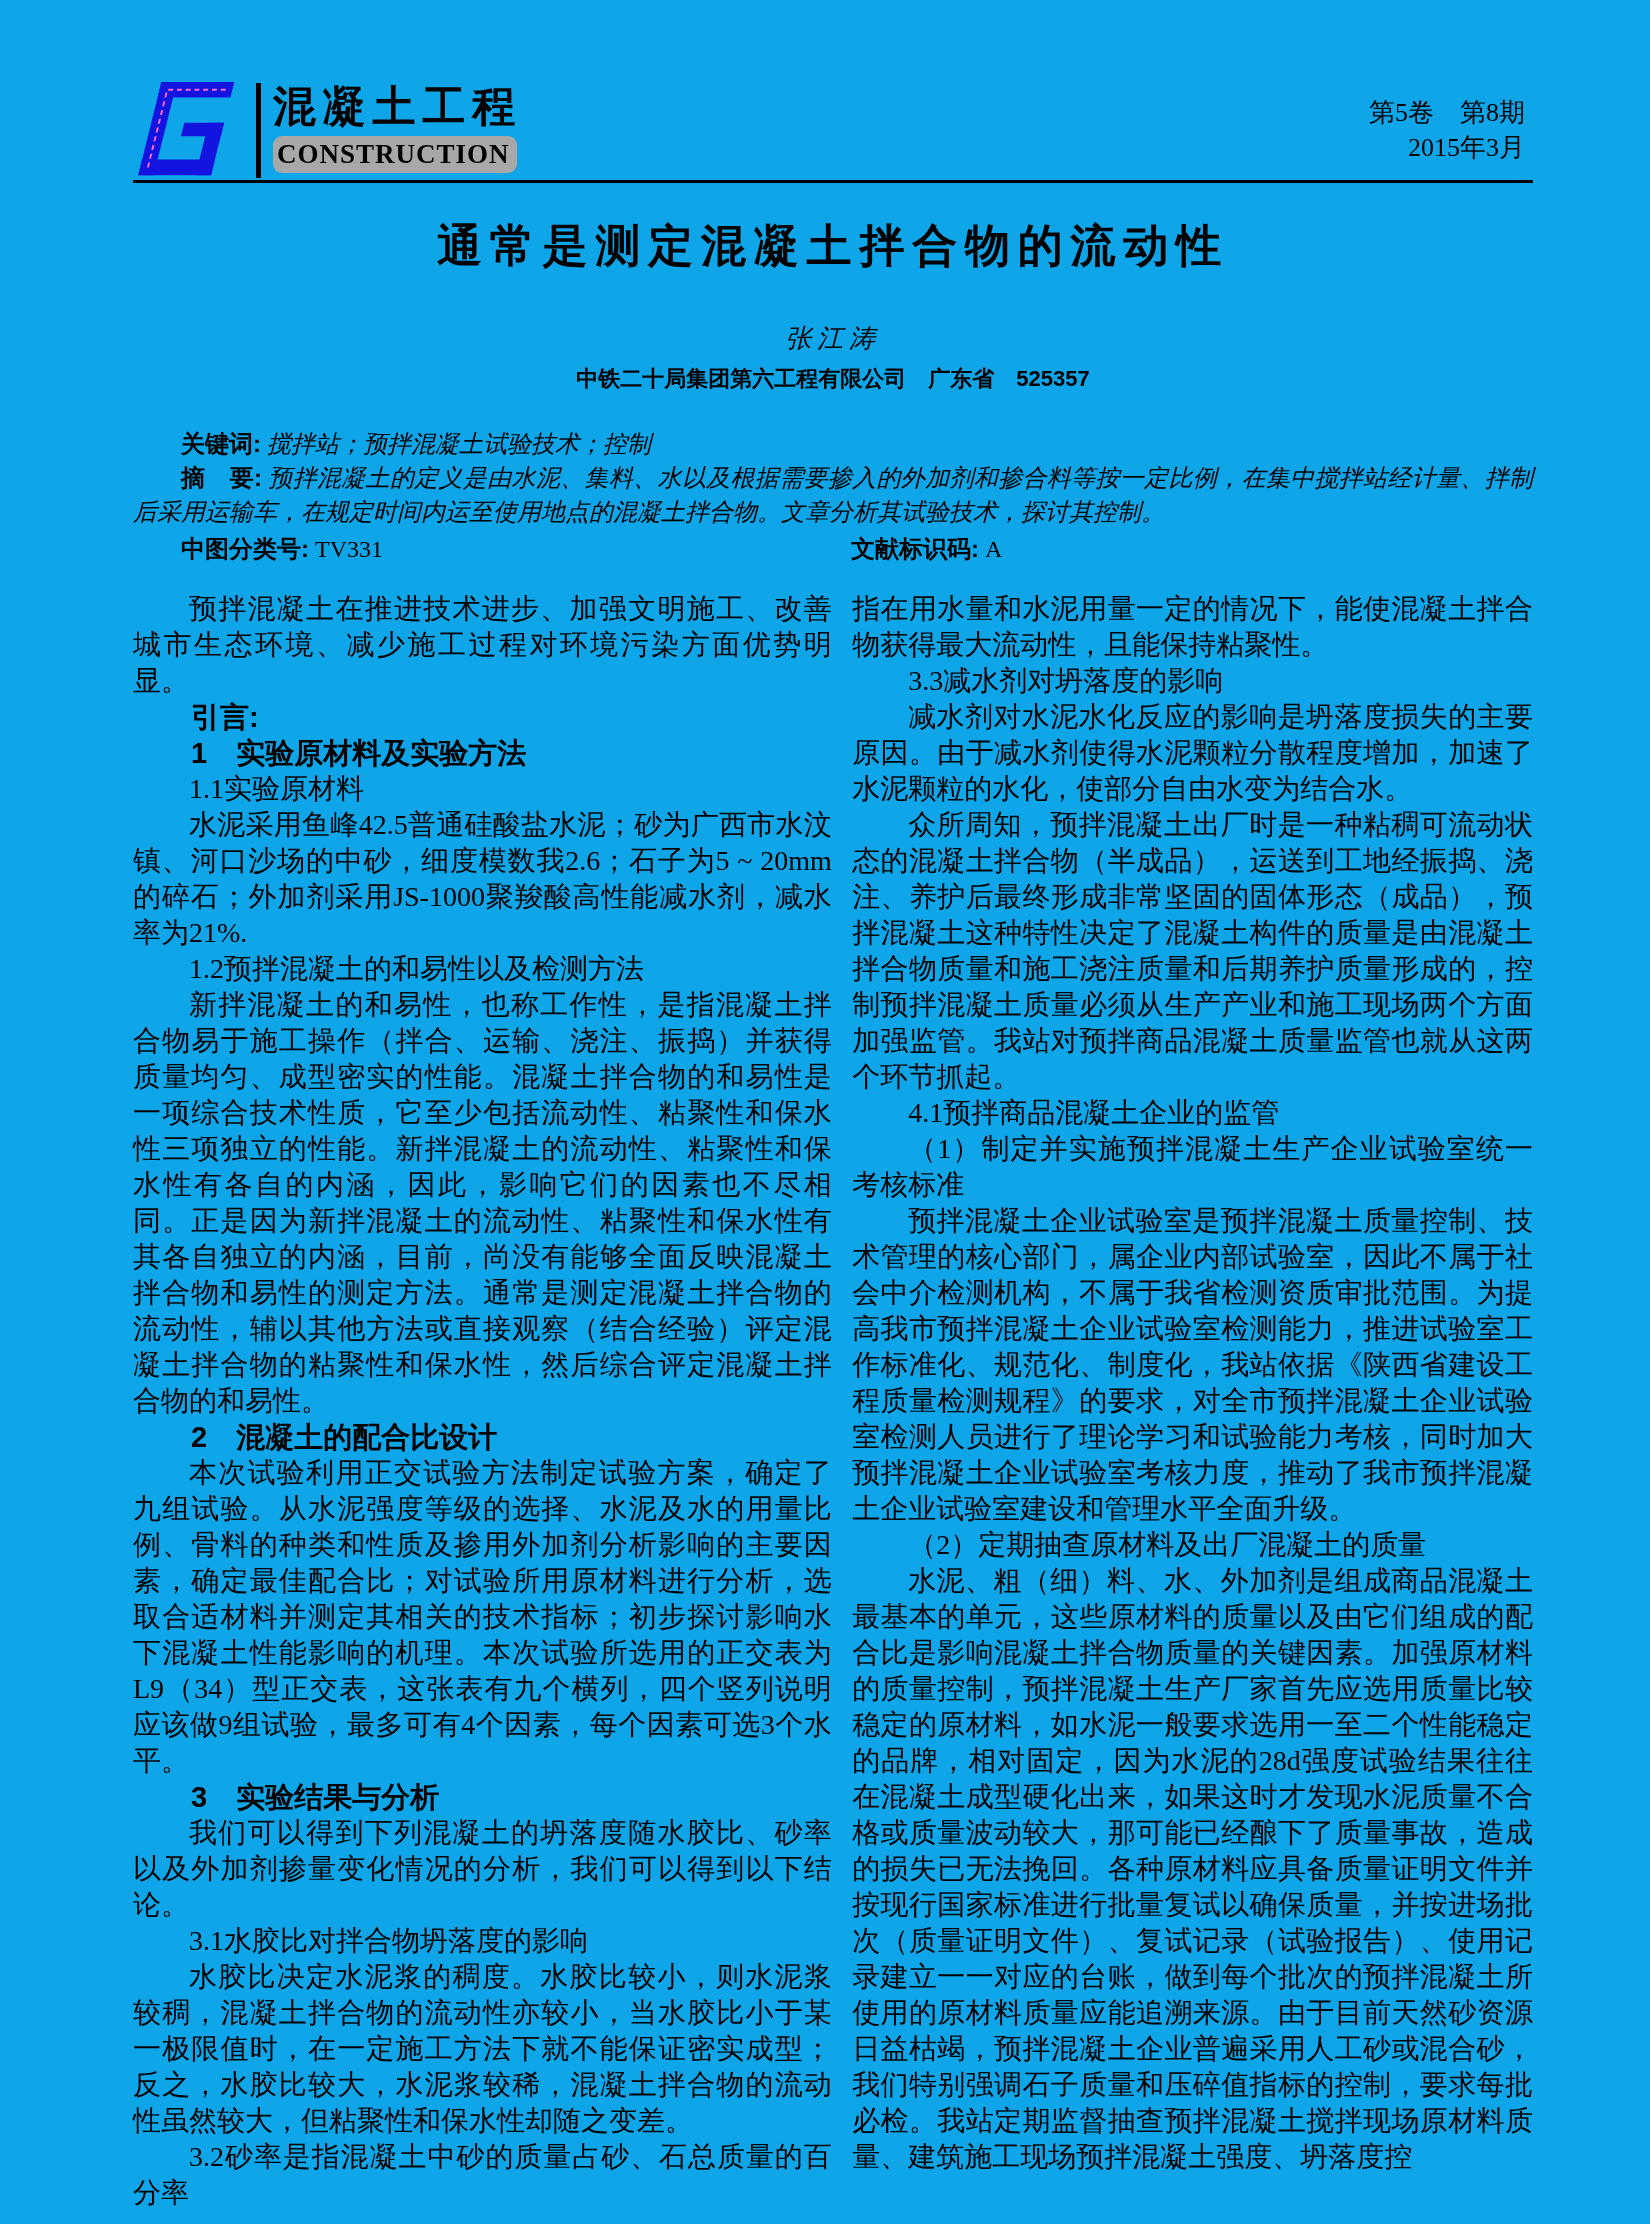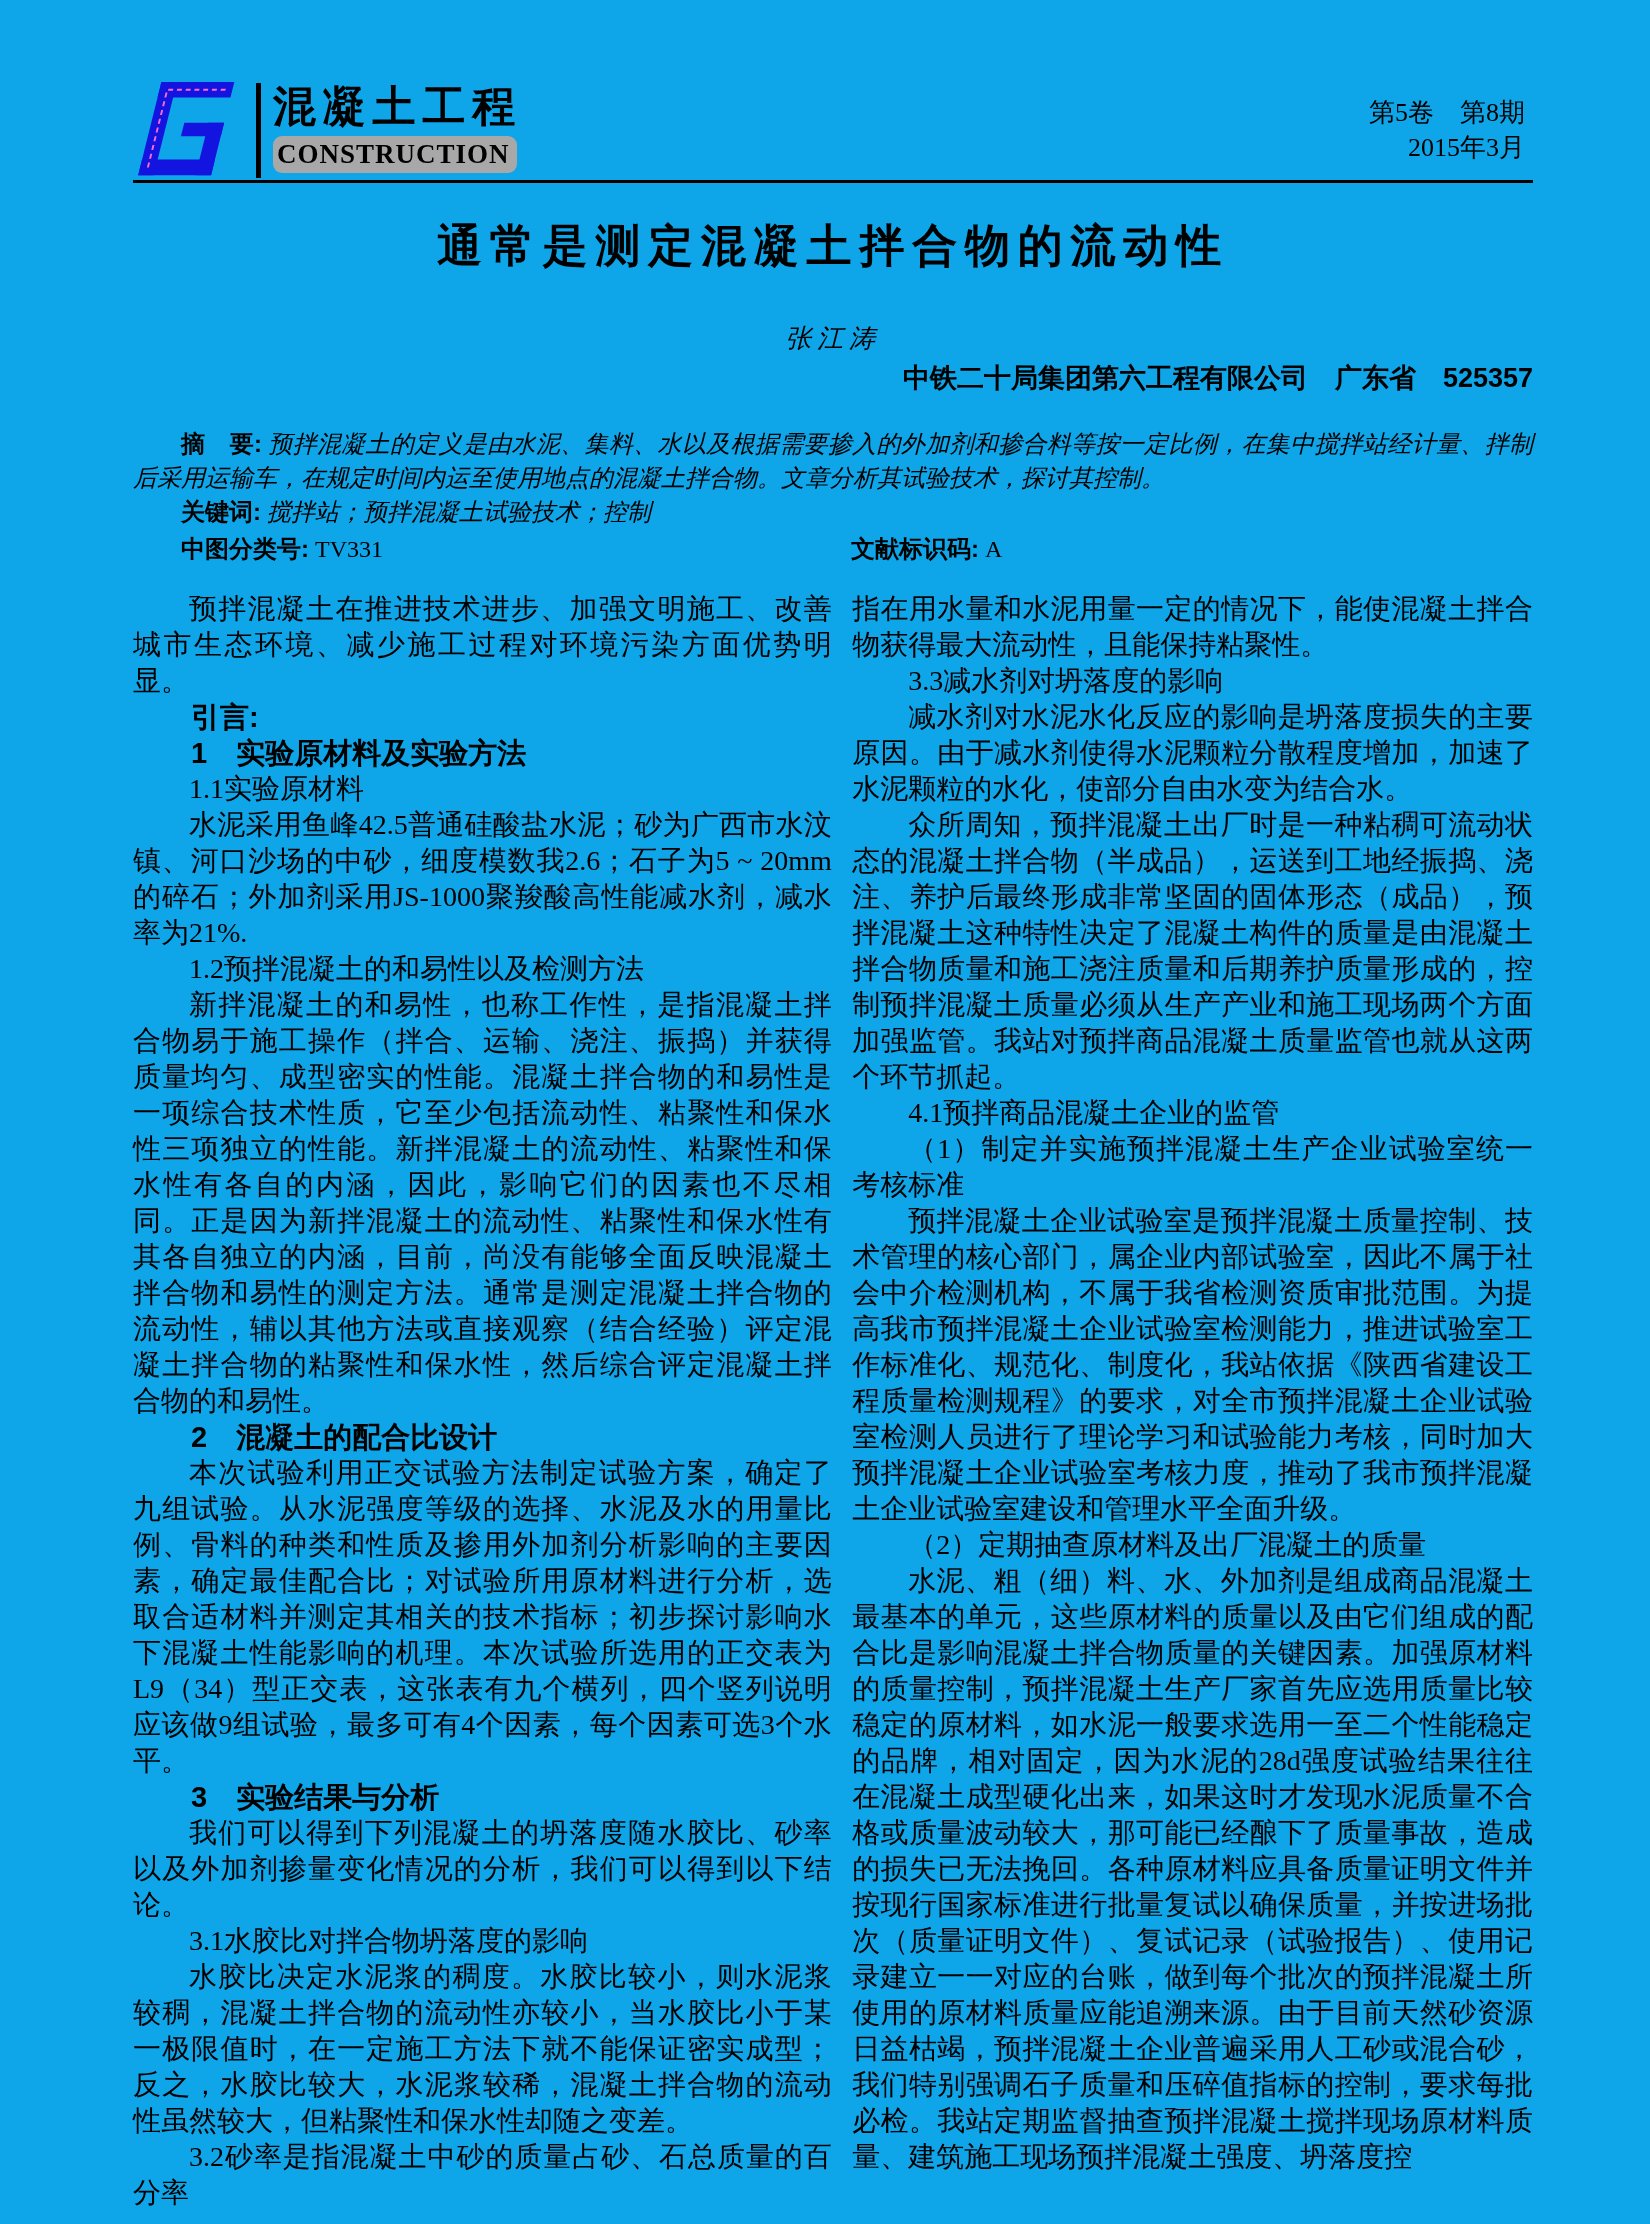--- a/index.html
+++ b/index.html
@@ -31,23 +31,23 @@
   .rule { position:absolute; left:133px; top:180px; width:1400px; height:2.9px; background:#000; }
 
   
   .content { position:absolute; left:133px; top:184px; width:1400px; }
   .title {
     margin:35px 0 0 0; text-align:center;
     font-size:45px; font-weight:bold; letter-spacing:7.8px; line-height:54px;
   }
   .author { margin:49px 0 0 0; text-align:center; font-style:italic;
             font-size:26px; line-height:33px; letter-spacing:5.8px; }
-  .affiliation { margin:5.8px 0 0 0; text-align:right;
+  .affiliation { margin:5.8px 0 0 0; text-align:center;
     font-family:"Liberation Sans","DejaVu Sans",sans-serif; font-weight:bold;
-    font-size:27px; line-height:35px; }
+    font-size:22px; line-height:35px; }
 
   
   .meta { margin-top:31px; }
   .meta-line { margin:0; font-size:24px; line-height:34px; text-indent:2em; text-align:justify; }
   .meta-label {
     font-family:"Liberation Sans","DejaVu Sans",sans-serif;
     font-weight:bold; font-style:normal;
   }
   .kai { font-style:italic; }
   .meta-row { display:flex; margin-top:2.9px; font-size:24px; line-height:34px; }
@@ -92,24 +92,24 @@
     <span>2015年3月</span>
   </div>
   <div class="rule"></div>
 
   <div class="content">
     <h1 class="title">通常是测定混凝土拌合物的流动性</h1>
     <div class="author">张江涛</div>
     <div class="affiliation">中铁二十局集团第六工程有限公司　广东省　525357</div>
 
     <div class="meta">
+      <p class="meta-line"><span class="meta-label">关键词:</span>
+        <span class="kai">搅拌站；预拌混凝土试验技术；控制</span></p>
       <p class="meta-line"><span class="meta-label">摘　要:</span>
         <span class="kai">预拌混凝土的定义是由水泥、集料、水以及根据需要掺入的外加剂和掺合料等按一定比例，在集中搅拌站经计量、拌制后采用运输车，在规定时间内运至使用地点的混凝土拌合物。文章分析其试验技术，探讨其控制。</span></p>
-      <p class="meta-line"><span class="meta-label">关键词:</span>
-        <span class="kai">搅拌站；预拌混凝土试验技术；控制</span></p>
       <div class="meta-row">
         <div class="cell-left"><span class="meta-label">中图分类号:</span>
           <span>TV331</span></div>
         <div class="cell-right"><span class="meta-label">文献标识码:</span>
           <span>A</span></div>
       </div>
     </div>
 
     <div class="columns">
       <div class="col col-left" id="col-left">

